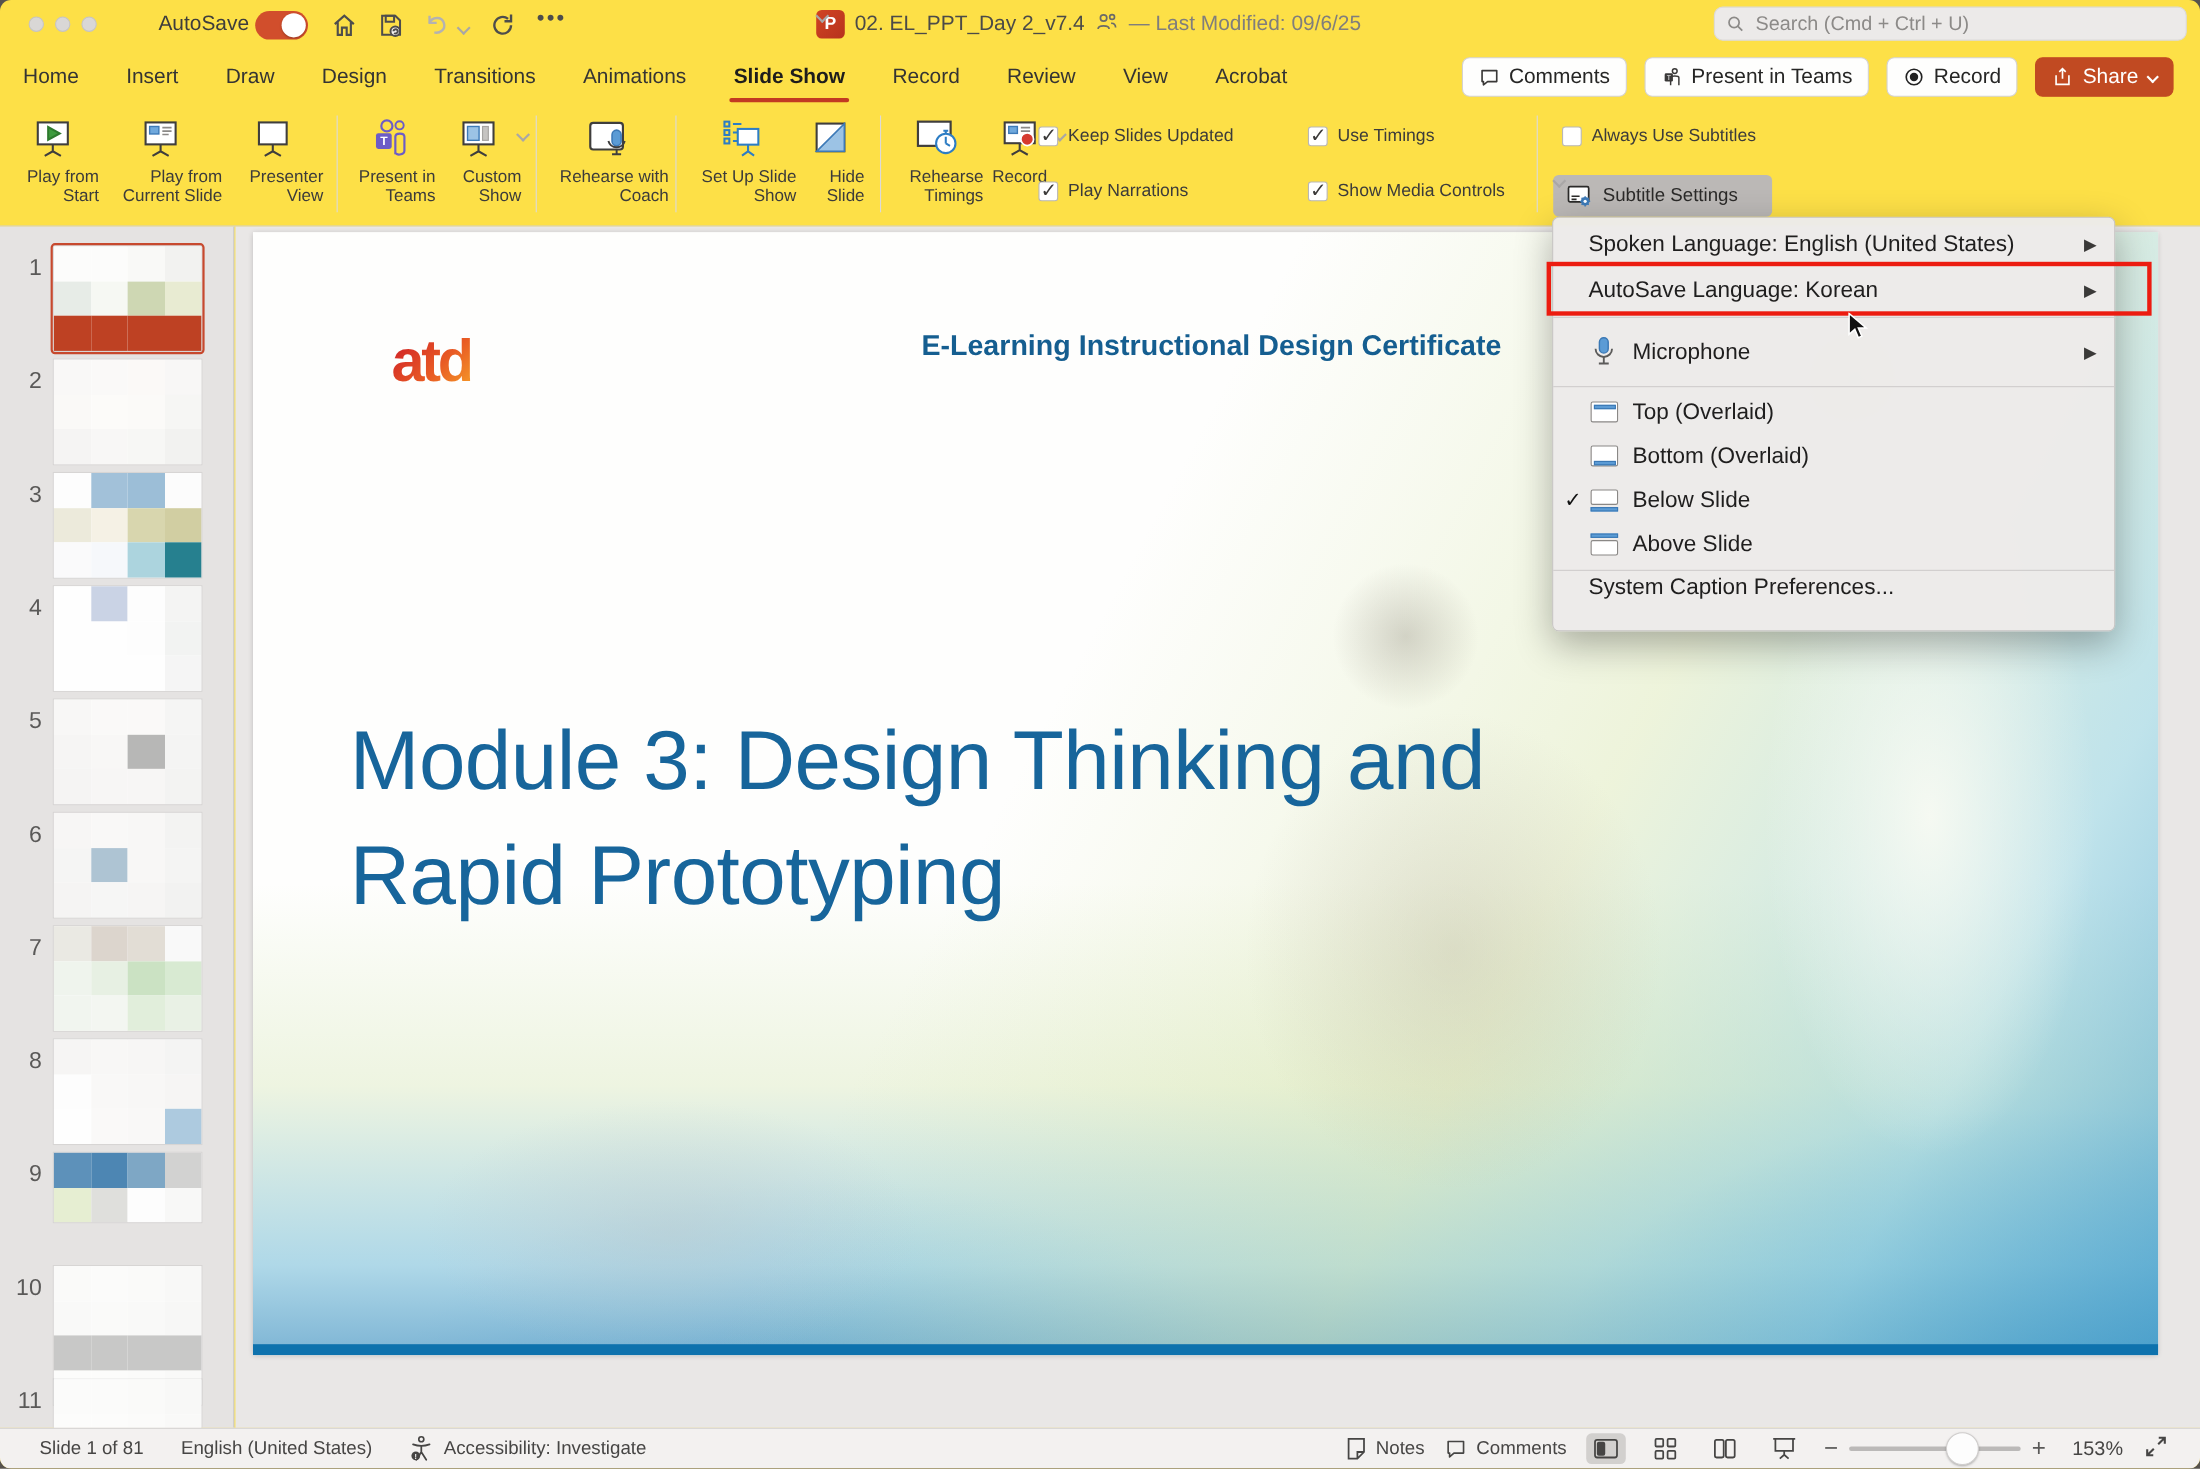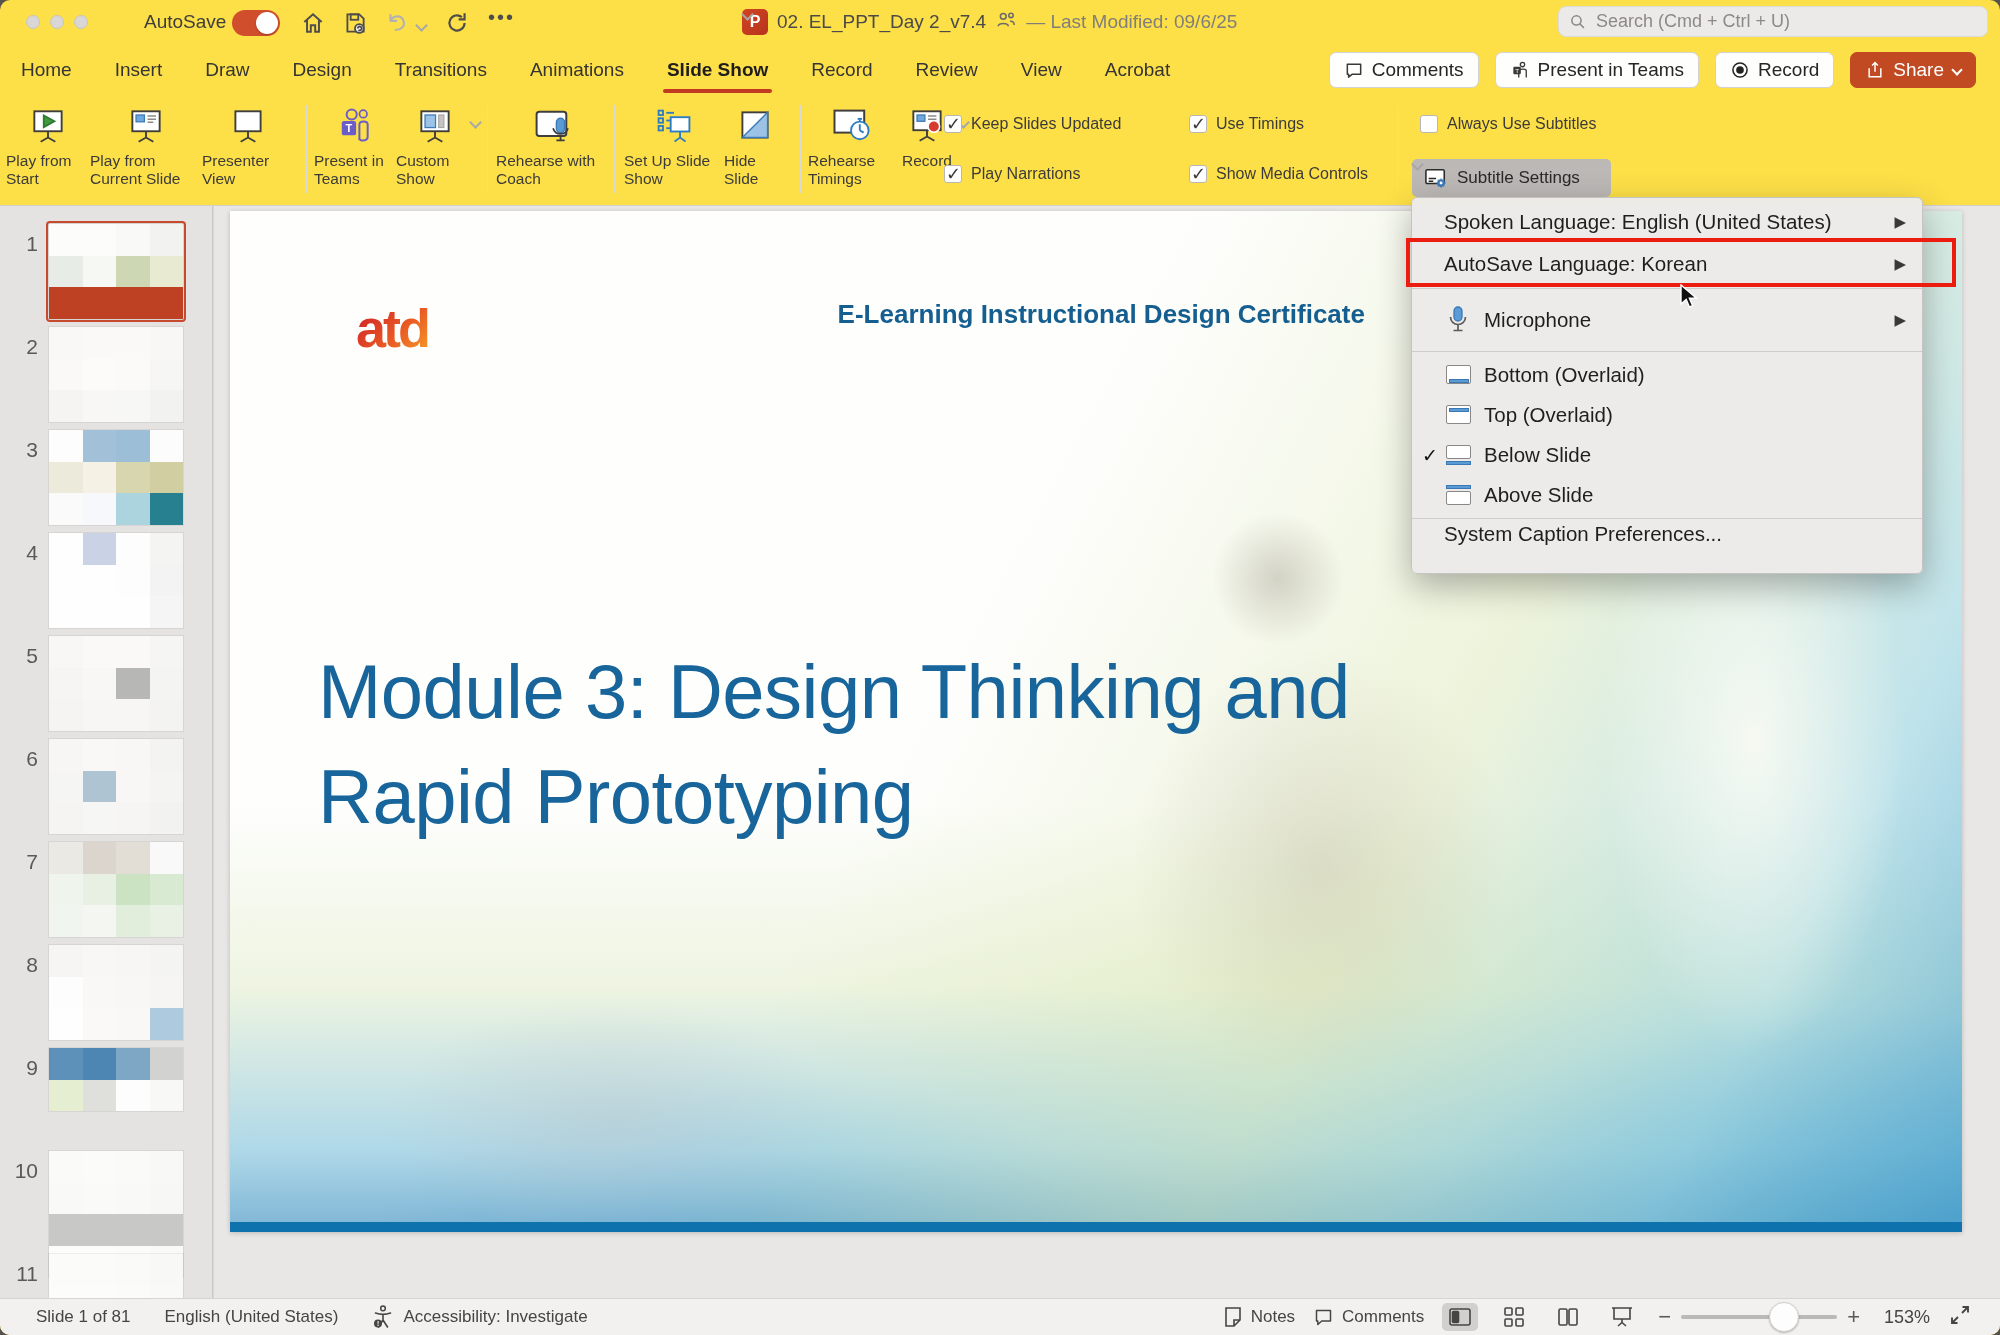--- a/index.html
+++ b/index.html
@@ -41,21 +41,21 @@
   .qbtn.share{background:#C14A22;border-color:#C14A22;color:#fff;}
   .chev-w{width:9px;height:9px;position:relative;}
   .chev-w::before{content:"";position:absolute;left:1px;top:0;width:6px;height:6px;border-right:2px solid currentColor;border-bottom:2px solid currentColor;transform:rotate(45deg);}
 
   
   .ribbon{position:absolute;left:0;top:95px;width:2000px;height:111px;border-bottom:1px solid #D2D0CF;}
   .rgroup{position:absolute;top:0;display:flex;align-items:flex-start;}
   .rdiv{position:absolute;top:10px;width:1px;height:88px;background:#DCDAD9;}
   .rbtn{display:flex;flex-direction:column;align-items:center;padding-top:9px;position:relative;}
   .rbtn .ric{height:44px;display:flex;align-items:center;justify-content:center;}
-  .rbtn .rlabel{font-size:15.5px;line-height:18px;color:#3C3B3A;text-align:left;margin-top:4px;}
+  .rbtn .rlabel{font-size:15.5px;line-height:18px;color:#3C3B3A;text-align:right;margin-top:4px;}
   .rbtn .dd{position:absolute;top:24px;right:-4px;}
   .cbxrow{display:flex;align-items:center;gap:9px;position:absolute;}
   .cbx{width:18px;height:18px;background:#fff;border:1px solid #B9B7B6;border-radius:3px;position:relative;flex:0 0 auto;}
   .cbx .mark{display:none;position:absolute;left:1px;top:-3px;font-size:18px;font-weight:bold;color:#3A3938;font-family:"DejaVu Sans",sans-serif;}
   .cbx.on .mark{display:block;}
   .cbxlabel{font-size:16px;color:#3C3B3A;white-space:nowrap;}
   .subtitle-btn{position:absolute;left:1412px;top:64px;height:38px;background:#BBB8B6;border-radius:5px;display:flex;align-items:center;gap:9px;padding:0 12px;}
   .subtitle-btn .slabel{font-size:17px;color:#2B2A29;}
 
   
@@ -695,34 +695,34 @@
       </span>
       <span>Microphone</span>
       <span class="marrow">▶</span>
     </div>
     <div class="msep"></div>
     <div class="mitem picon">
       <span class="mcheckcol">✓</span>
       <span class="micocol">
         <span class="posico">
             <span class="box" style="top:0;height:19px;"></span>
-            <span class="stripe" style="bottom:3px;"></span>
+            <span class="stripe" style="top:3px;"></span>
           </span>
       </span>
-      <span>Bottom (Overlaid)</span>
+      <span>Top (Overlaid)</span>
     </div>
     <div class="mitem picon">
       <span class="mcheckcol">✓</span>
       <span class="micocol">
         <span class="posico">
             <span class="box" style="top:0;height:19px;"></span>
-            <span class="stripe" style="top:3px;"></span>
+            <span class="stripe" style="bottom:3px;"></span>
           </span>
       </span>
-      <span>Top (Overlaid)</span>
+      <span>Bottom (Overlaid)</span>
     </div>
     <div class="mitem picon">
       <span class="mcheckcol on">✓</span>
       <span class="micocol">
         <span class="posico">
             <span class="box" style="top:0;height:14px;"></span>
             <span class="stripe" style="top:16px;left:0;right:0;"></span>
           </span>
       </span>
       <span>Below Slide</span>

